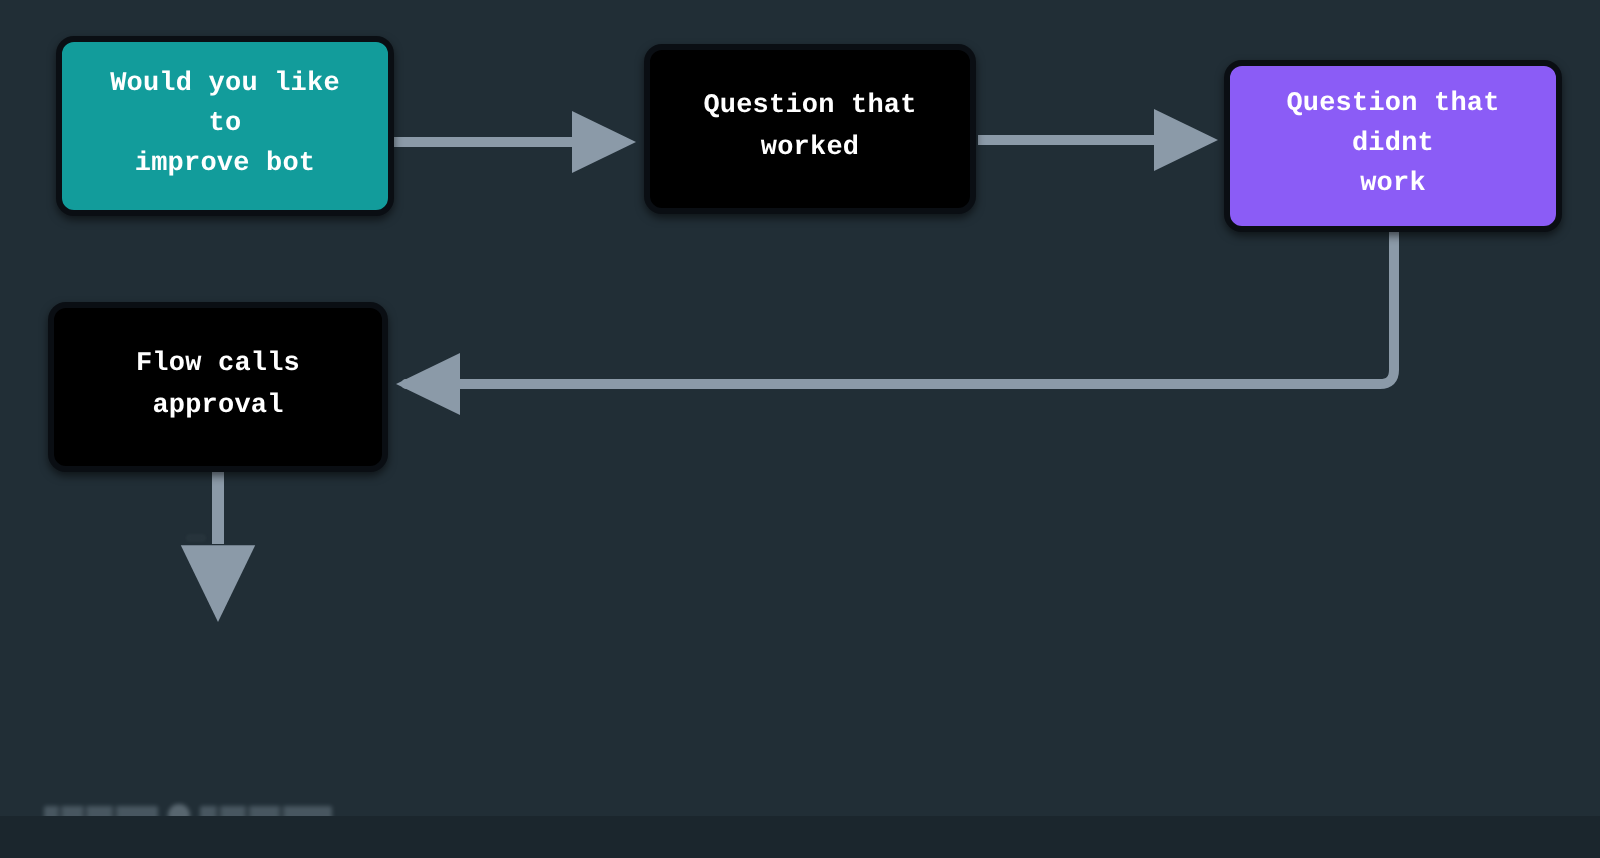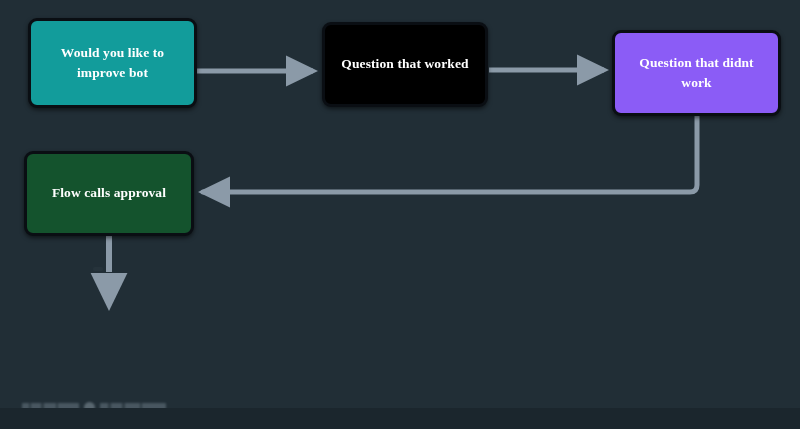--- a/index.html
+++ b/index.html
@@ -6,21 +6,21 @@
     margin: 0;
     padding: 0;
     background: #1b262d;
   }
   #canvas {
     position: relative;
     width: 800px;
     height: 408px;
     background: #212e36;
     overflow: hidden;
-    font-family: Liberation Serif, serif;
+    font-family: Liberation Mono, monospace;
   }
   #edge-layer {
     position: absolute;
     left: 0;
     top: 0;
     width: 800px;
     height: 429px;
     pointer-events: none;
   }
   .node {
@@ -126,21 +126,21 @@
 
   <div class="node" style="left:322px; top:22px; width:166px; height:85px; background:#000000;">
     <span class="node-label">Question that worked</span>
   </div>
 
   <div class="node" style="left:612px; top:30px; width:169px; height:86px; background:#8b5cf6;">
     <span class="node-label">Question that didnt
 work</span>
   </div>
 
-  <div class="node" style="left:24px; top:151px; width:170px; height:85px; background:#14532d;">
+  <div class="node" style="left:24px; top:151px; width:170px; height:85px; background:#000000;">
     <span class="node-label">Flow calls approval</span>
   </div>
 
 
   <div class="edge-label" style="left:93px; top:267px;"></div>
 
   <div id="watermark" style="left:22px; top:402px;">
     <span class="wm-word" style="width:57px;"></span>
     <span class="wm-dot"></span>
     <span class="wm-word" style="width:66px;"></span>

